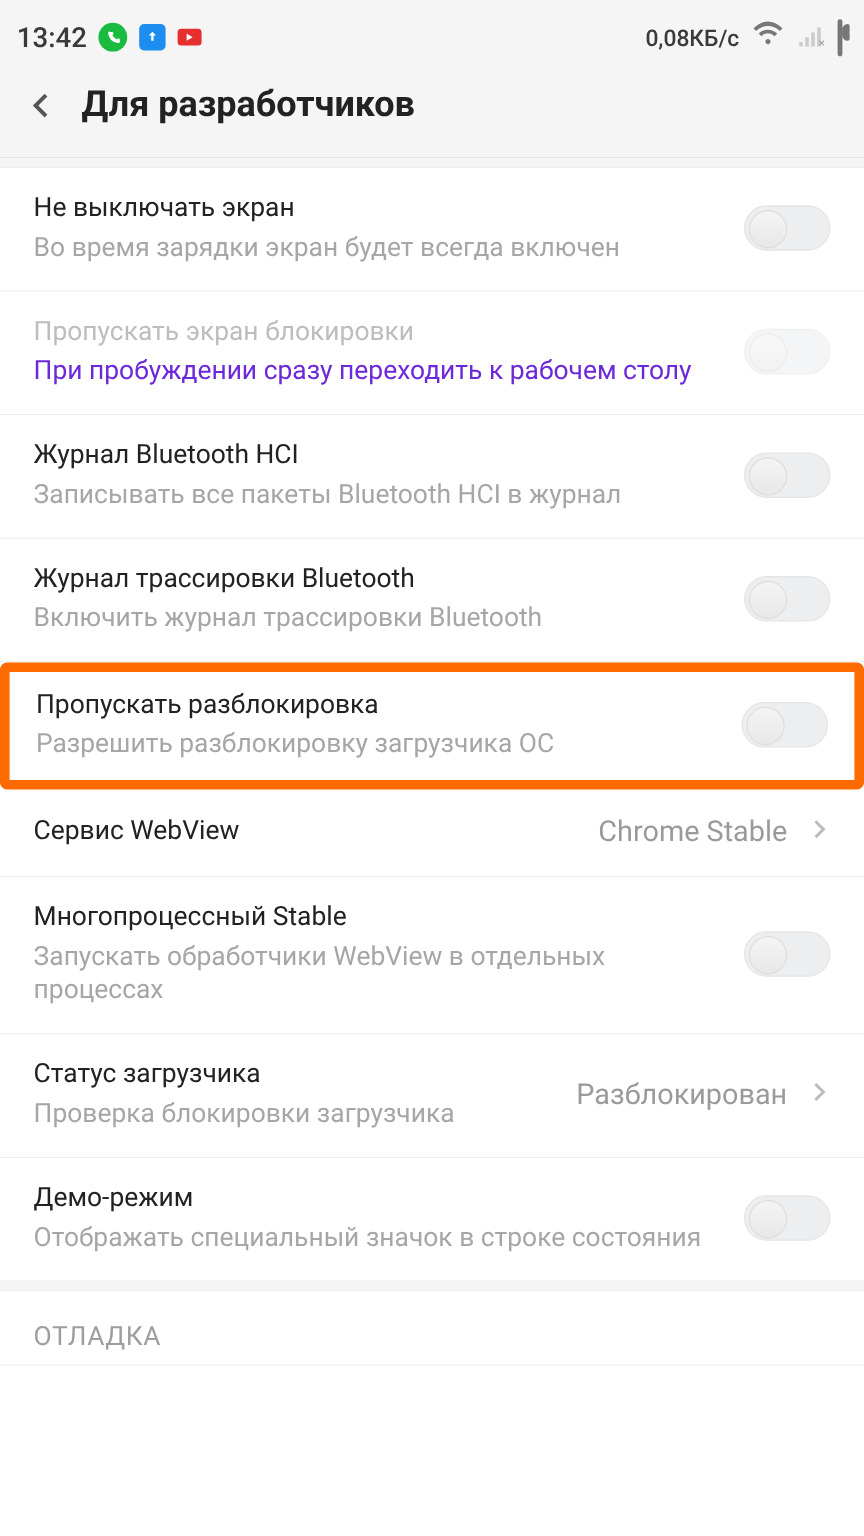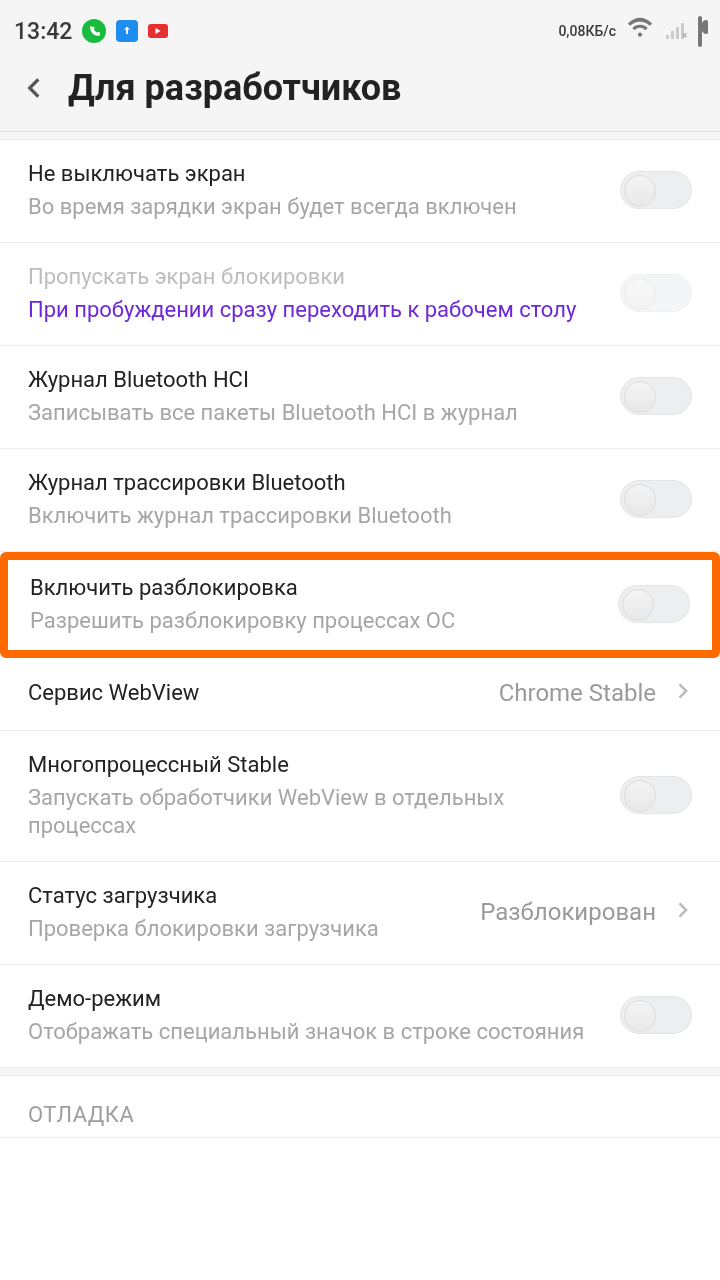--- a/index.html
+++ b/index.html
@@ -8,31 +8,31 @@
 
 
 .status-bar { height:44px; background:#f5f5f5; display:flex; align-items:center; justify-content:space-between; padding:18px 18px 0 14px; font-size:23px; font-weight:500; color:#3a3a3a; }
 .status-left { display:flex; align-items:center; gap:10px; }
 .status-right { display:flex; align-items:center; gap:10px; }
 .badge { width:24px; height:24px; border-radius:50%; display:flex; align-items:center; justify-content:center; }
 .badge.green { background:#1abc3f; }
 .badge.blue { background:#1d8ef0; border-radius:4px; width:22px; height:22px; }
 .badge.red { background:#e63030; border-radius:3px; width:20px; height:14px; position:relative; }
 .badge.red::after{content:"";position:absolute;left:50%;top:50%;transform:translate(-50%,-50%);width:0;height:0;border-left:5px solid #fff;border-top:3px solid transparent;border-bottom:3px solid transparent;}
-.net { font-size:14px; letter-spacing:0; }
+.net { font-size:19px; letter-spacing:0; }
 .sig, .wifi, .batt { color:#777; }
 .batt-shape{width:46px;height:22px;border:2px solid #777;border-radius:9px;position:relative;}
 .batt-shape::after{content:"";position:absolute;right:-6px;top:5px;width:4px;height:8px;background:#777;border-radius:0 3px 3px 0;}
 .batt-shape::before{content:"";position:absolute;left:2px;top:2px;width:6px;height:14px;background:#777;border-radius:5px 2px 2px 5px;}
 
 
 .header { height:88px; background:#f5f5f5; border-bottom:1px solid #ddd; display:flex; align-items:center; padding:0 10px; gap:10px; }
 .back { width:48px; height:48px; display:flex; align-items:center; justify-content:center; cursor:pointer; }
 .back svg{stroke:#555;stroke-width:3;fill:none;}
-.header-title{ font-size:36px; font-weight:700; color:#222; }
+.header-title{ font-size:30px; font-weight:700; color:#222; }
 
 
 .list { flex:1; background:#fff; overflow-y:auto; }
 .row { display:flex; align-items:center; padding:20px 28px 22px 28px; border-bottom:1px solid #eee; gap:16px; }
 .row.highlight-wrapper{padding:0;border:none;}
 .highlight-box{border:8px solid #ff6a00;border-radius:6px;display:flex;align-items:center;padding:14px 22px 16px 22px;gap:16px;width:100%;}
 .row-text { flex:1; min-width:0; }
 .row-title { font-size:22px; color:#222; line-height:1.3; font-weight:400;}
 .row-sub { font-size:22px; color:#a6a6a6; line-height:1.25; margin-top:4px; }
 .row.disabled .row-title { color:#bdbdbd; }
@@ -120,22 +120,22 @@
     <div class="row-text">
       <div class="row-title">Журнал трассировки Bluetooth</div>
       <div class="row-sub">Включить журнал трассировки Bluetooth</div>
     </div>
     <div class="toggle"></div>
   </div>
 
   <div class="row highlight-wrapper">
     <div class="highlight-box">
       <div class="row-text">
-        <div class="row-title">Включить разблокировка</div>
-        <div class="row-sub">Разрешить разблокировку процессах ОС</div>
+        <div class="row-title">Пропускать разблокировка</div>
+        <div class="row-sub">Разрешить разблокировку загрузчика ОС</div>
       </div>
       <div class="toggle"></div>
     </div>
   </div>
 
   <div class="row">
     <div class="row-text">
       <div class="row-title">Сервис WebView</div>
     </div>
     <div class="row-value">Chrome Stable</div>

